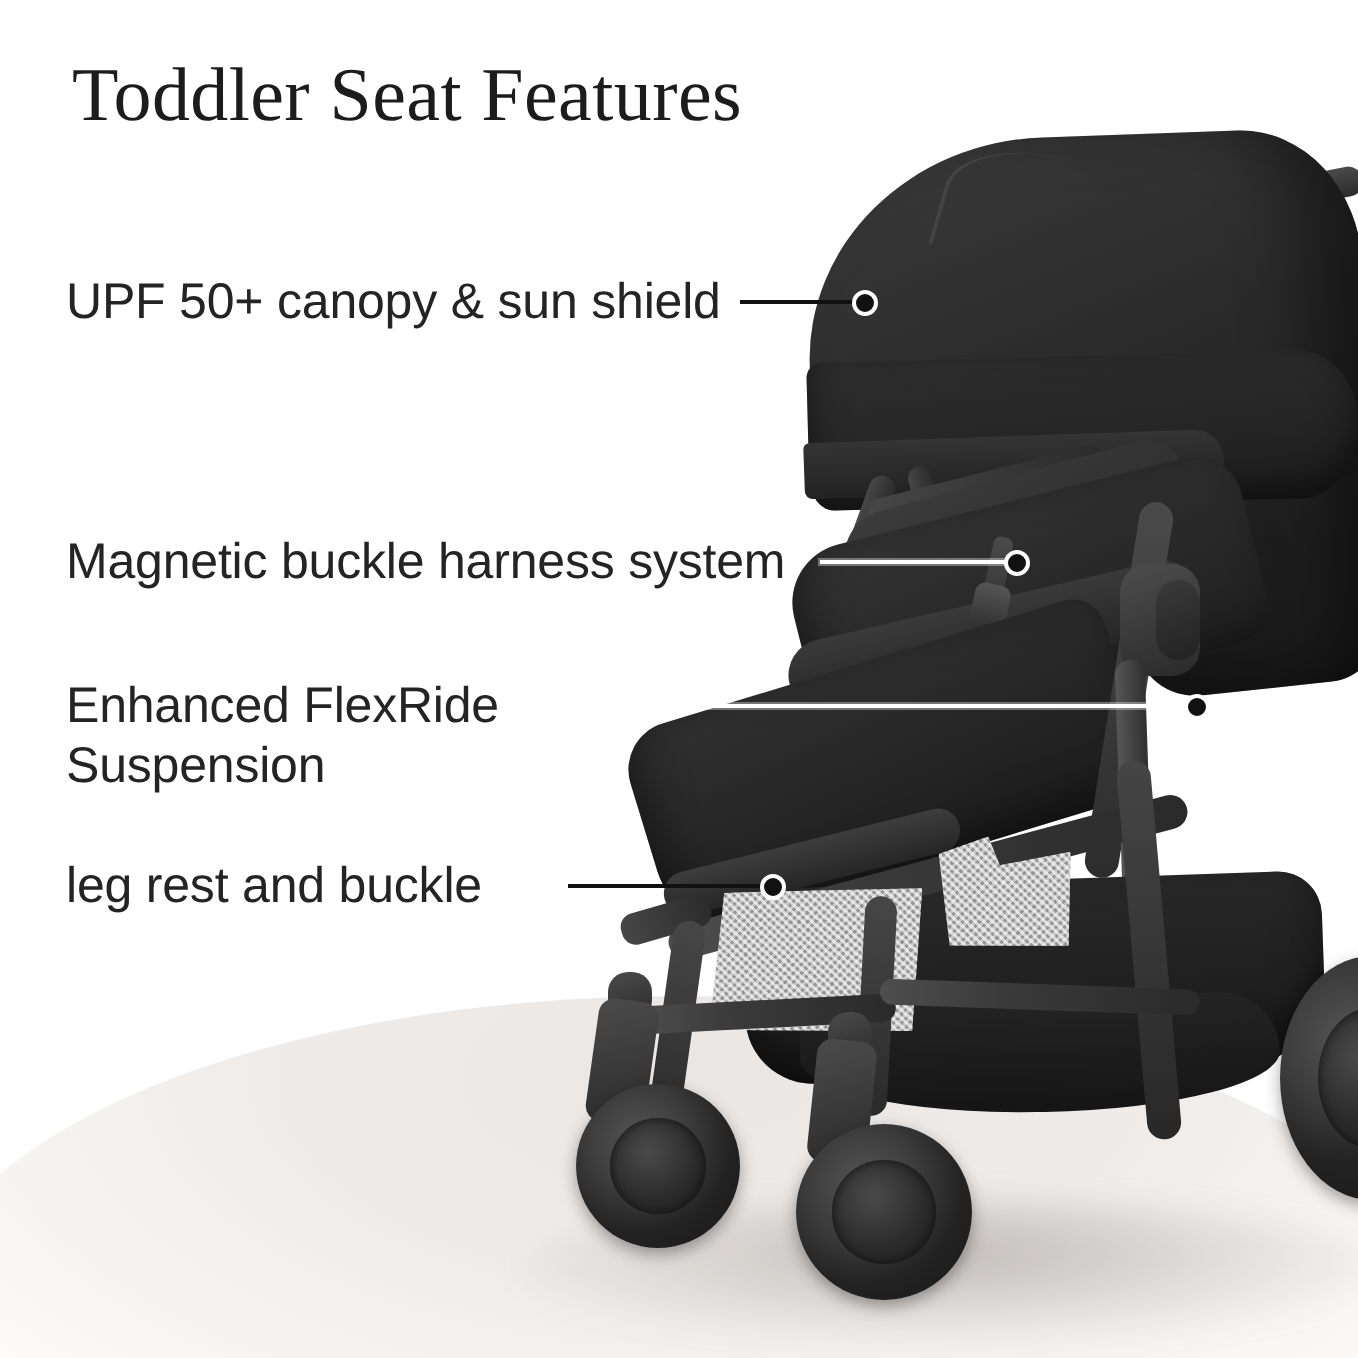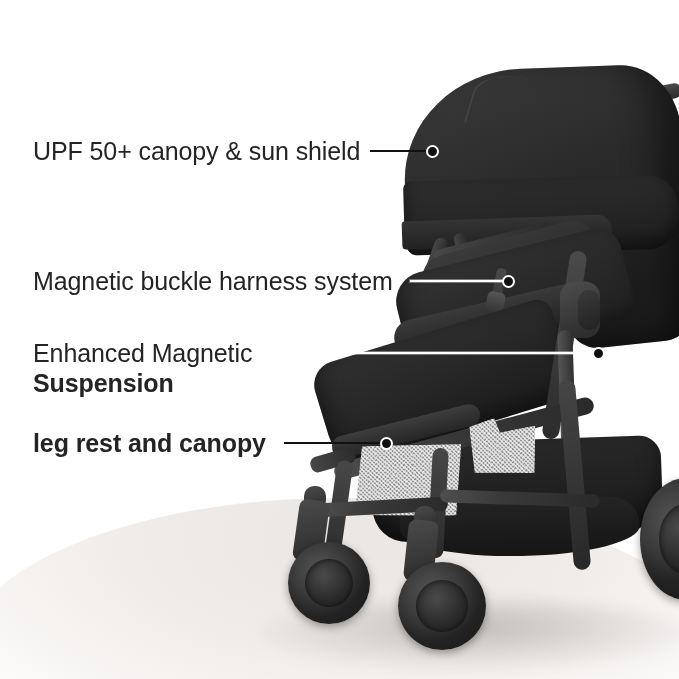--- a/index.html
+++ b/index.html
@@ -55,21 +55,21 @@
   .callout-label {
     position: absolute;
     font-family: "Liberation Sans", sans-serif;
     font-size: 25px;
     font-weight: 300;
     color: #242424;
     white-space: nowrap;
     line-height: 30px;
     letter-spacing: -0.1px;
   }
-  .callout-label .l2 { display: block; font-weight: bold; }
+  .callout-label .l2 { display: block; }
 
   
   .leader {
     position: absolute;
     height: 2px;
     background: #111111;
   }
   .leader.on-dark {
     background: #ffffff;
     box-shadow: 0 0 0 1px rgba(255,255,255,.35);
@@ -446,35 +446,36 @@
 
     <div class="caster caster-1b"></div>
     <div class="caster caster-1"></div>
     <div class="wheel wheel-fw1"></div>
 
     <div class="caster caster-2b"></div>
     <div class="caster caster-2"></div>
     <div class="wheel wheel-fw2"></div>
   </div>
 
+  <div class="page-title">Toddler Seat Features</div>
 
   <div class="callout-label" style="left:33px; top:136px;">UPF 50+ canopy &amp; sun shield</div>
   <div class="leader" style="left:370px; top:150px; width:62px;"></div>
   <div class="leader-dot" style="left:426px; top:145px;"></div>
 
   <div class="callout-label" style="left:33px; top:266px;text-align:right;">Magnetic buckle harness system</div>
   <div class="leader on-dark" style="left:410px; top:280px; width:100px;"></div>
   <div class="leader-dot" style="left:502px; top:275px;"></div>
 
   <div class="callout-label" style="left:33px; top:338px;">
-    <span>Enhanced Magnetic</span>
+    <span>Enhanced FlexRide</span>
     <span class="l2">Suspension</span>
   </div>
   <div class="leader on-dark" style="left:253px; top:352px; width:348px;"></div>
   <div class="leader-dot" style="left:592px; top:347px;"></div>
 
   <div class="callout-label" style="left:33px; top:428px;">
-    <span class="l2">leg rest and canopy</span>
+    <span class="l2">leg rest and buckle</span>
   </div>
   <div class="leader" style="left:284px; top:442px; width:102px;"></div>
   <div class="leader-dot" style="left:380px; top:437px;"></div>
 
 </div>
 
 </body></html>

